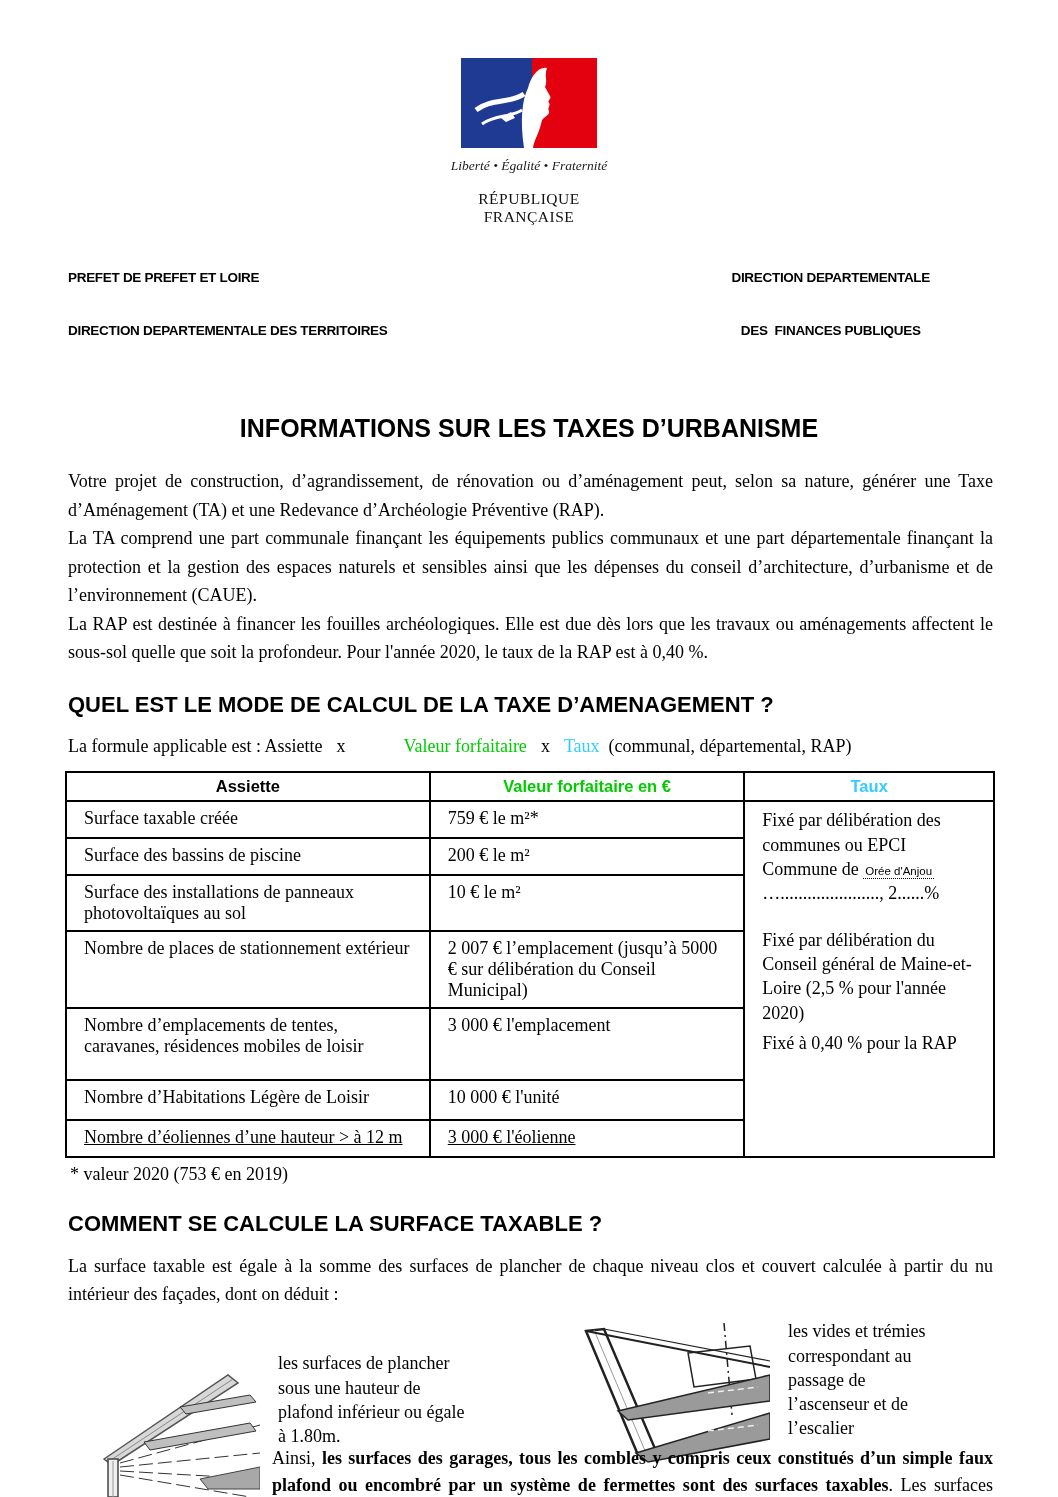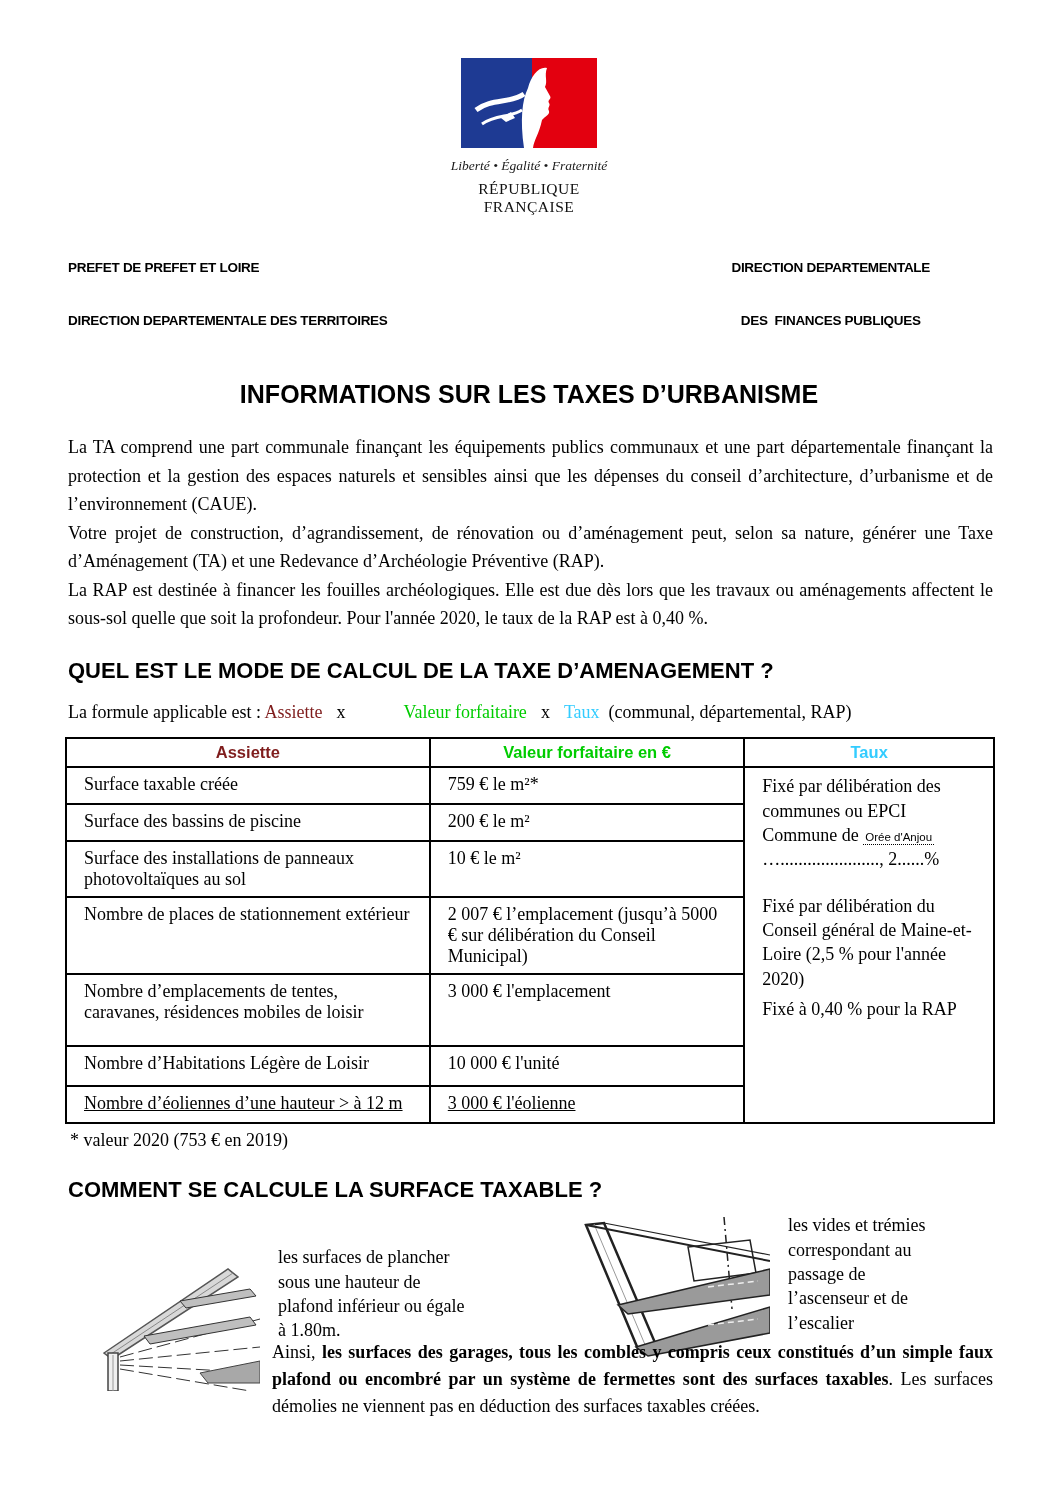--- a/index.html
+++ b/index.html
@@ -6,41 +6,41 @@
   html,body { background:#888; }
   .page {
     position:relative; width:1058px; height:1497px; margin:0 auto;
     background:#ffffff; overflow:hidden; color:#000;
     font-family:"Liberation Serif", serif;
   }
   
   .logo-block { width:170px; margin:58px auto 0 auto; text-align:center; }
   .logo-flag { display:block; margin:0 auto; }
   .logo-motto { font-family:"Liberation Serif", serif; font-style:italic; font-size:13.5px; margin-top:4px; color:#1a1a1a; }
-  .logo-republic { font-family:"Liberation Serif", serif; font-size:15.5px; letter-spacing:0.5px; margin-top:6px; color:#111; }
+  .logo-republic { font-family:"Liberation Serif", serif; font-size:15.5px; letter-spacing:0.5px; margin-top:16px; color:#111; }
   .org-row { display:flex; justify-content:space-between; margin:8px 68px 0 68px; }
   .org-left, .org-right {
     font-family:"Liberation Sans", sans-serif; font-weight:bold; font-size:13.5px;
     line-height:1.3; letter-spacing:-0.3px; white-space:pre-wrap;
   }
   .org-right { text-align:center; margin-right:60px; }
   
   .doc-title {
     text-align:center; font-family:"Liberation Sans", sans-serif; font-weight:bold;
-    font-size:25px; margin-top:16px;
+    font-size:25px; margin-top:40px;
   }
   .section-heading {
     font-family:"Liberation Sans", sans-serif; font-weight:bold; font-size:22px;
     margin:26px 65px 0 68px;
   }
   
   .intro { margin:24px 65px 0 68px; font-size:18px; line-height:1.58; text-align:justify; }
   .intro p { margin:0; }
   .formula { margin:18px 65px 0 68px; font-size:18px; }
-  .c-red { color:#7f1d1d; }
+  .c-red { color:#000000; }
   .c-green { color:#00cc00; }
   .c-blue { color:#33ccff; }
   .gap-wide { display:inline-block; width:58px; }
   .gap-mid { display:inline-block; width:14px; }
   
   table.tax-table {
     width:930px; margin:14px 0 0 65px; border-collapse:collapse;
     font-size:18px;
   }
   .tax-table th, .tax-table td { border:2px solid #000; padding:6px 17px; vertical-align:top; text-align:left; }
@@ -94,22 +94,22 @@
     </div>
     <div class="org-right">
       <div>DIRECTION DEPARTEMENTALE</div>
       <div>DES  FINANCES PUBLIQUES</div>
     </div>
   </div>
 
   <h1 class="doc-title">INFORMATIONS SUR LES TAXES D’URBANISME</h1>
 
   <div class="intro">
+    <p>Votre projet de construction, d’agrandissement, de rénovation ou d’aménagement peut, selon sa nature, générer une Taxe d’Aménagement (TA) et une Redevance d’Archéologie Préventive (RAP).</p>
     <p>La TA comprend une part communale finançant les équipements publics communaux et une part départementale finançant la protection et la gestion des espaces naturels et sensibles ainsi que les dépenses du conseil d’architecture, d’urbanisme et de l’environnement (CAUE).</p>
-    <p>Votre projet de construction, d’agrandissement, de rénovation ou d’aménagement peut, selon sa nature, générer une Taxe d’Aménagement (TA) et une Redevance d’Archéologie Préventive (RAP).</p>
     <p>La RAP est destinée à financer les fouilles archéologiques. Elle est due dès lors que les travaux ou aménagements affectent le sous-sol quelle que soit la profondeur. Pour l'année 2020, le taux de la RAP est à 0,40 %.</p>
   </div>
 
   <h2 class="section-heading">QUEL EST LE MODE DE CALCUL DE LA TAXE D’AMENAGEMENT ?</h2>
 
   <p class="formula"><span>La formule applicable est : </span><span class="c-red">Assiette</span><span class="gap-mid"></span><span>x</span><span class="gap-wide"></span><span class="c-green">Valeur forfaitaire</span><span class="gap-mid"></span><span>x</span><span class="gap-mid"></span><span class="c-blue">Taux</span>&nbsp;&nbsp;<span>(communal, départemental, RAP)</span></p>
 
   <table class="tax-table">
     <tbody>
         <tr>
@@ -152,20 +152,21 @@
     <tr style="height:37px;text-decoration:underline;">
       <td>Nombre d’éoliennes d’une hauteur &gt; à 12 m</td>
       <td>3 000 € l'éolienne</td>
     </tr>
   </tbody>
     </table>
 
   <p class="footnote">* valeur 2020 (753 € en 2019)</p>
 
   <h2 class="section-heading">COMMENT SE CALCULE LA SURFACE TAXABLE ?</h2>
+  <p class="surface-intro">La surface taxable est égale à la somme des surfaces de plancher de chaque niveau clos et couvert calculée à partir du nu intérieur des façades, dont on déduit :</p>
 
   <div class="figures">
     <svg class="fig-attic" width="160" height="130" viewBox="0 0 160 130">
       <polygon points="4,92 128,8 138,16 12,98" fill="#d8d8d8" stroke="#555" stroke-width="1.5"></polygon>
       <line x1="8" y1="95" x2="133" y2="12" stroke="#888" stroke-width="1"></line>
       <polygon points="8,92 18,92 18,130 8,130" fill="#efefef" stroke="#444" stroke-width="1.5"></polygon>
       <line x1="13" y1="94" x2="13" y2="130" stroke="#999" stroke-width="1"></line>
       <line x1="20" y1="96" x2="160" y2="58" stroke="#333" stroke-width="1" stroke-dasharray="14 5"></line>
       <line x1="20" y1="100" x2="160" y2="86" stroke="#333" stroke-width="1" stroke-dasharray="14 5"></line>
       <line x1="20" y1="104" x2="160" y2="112" stroke="#333" stroke-width="1" stroke-dasharray="14 5"></line>

